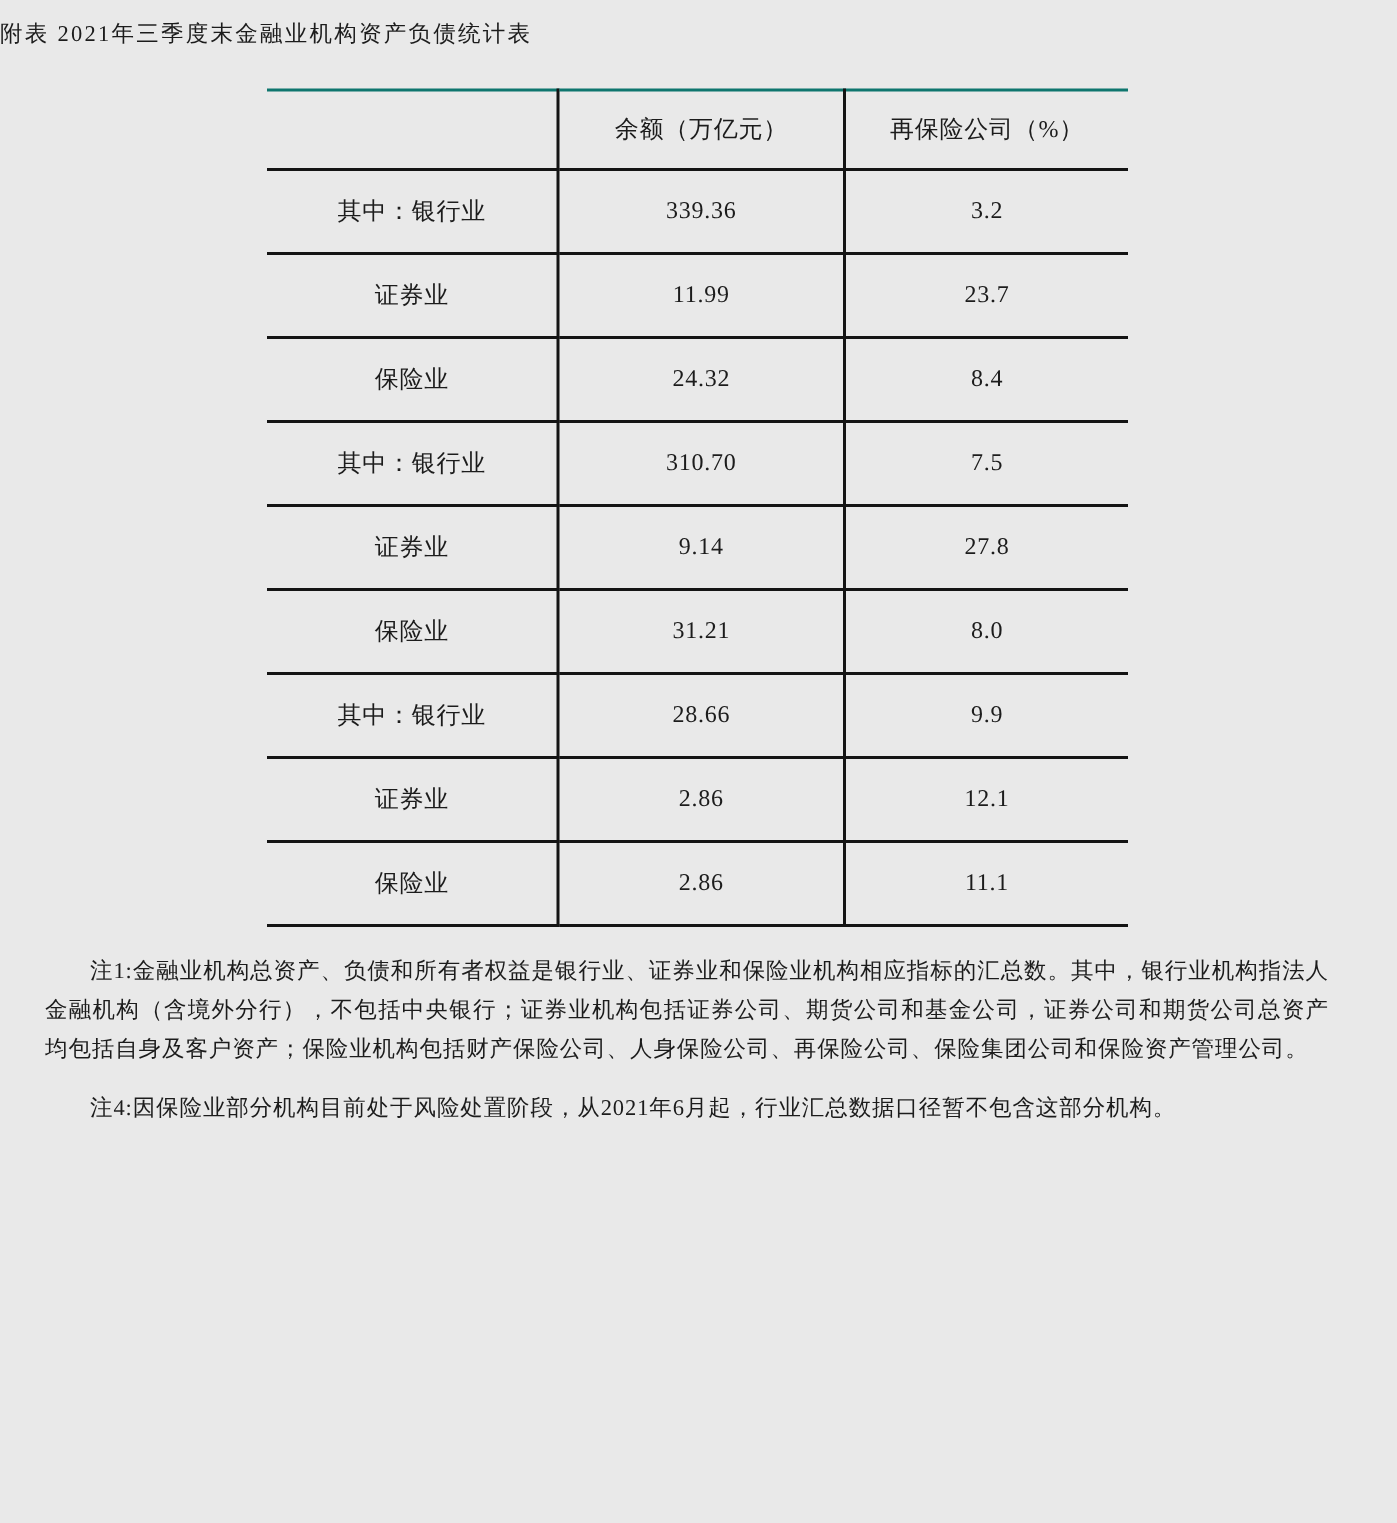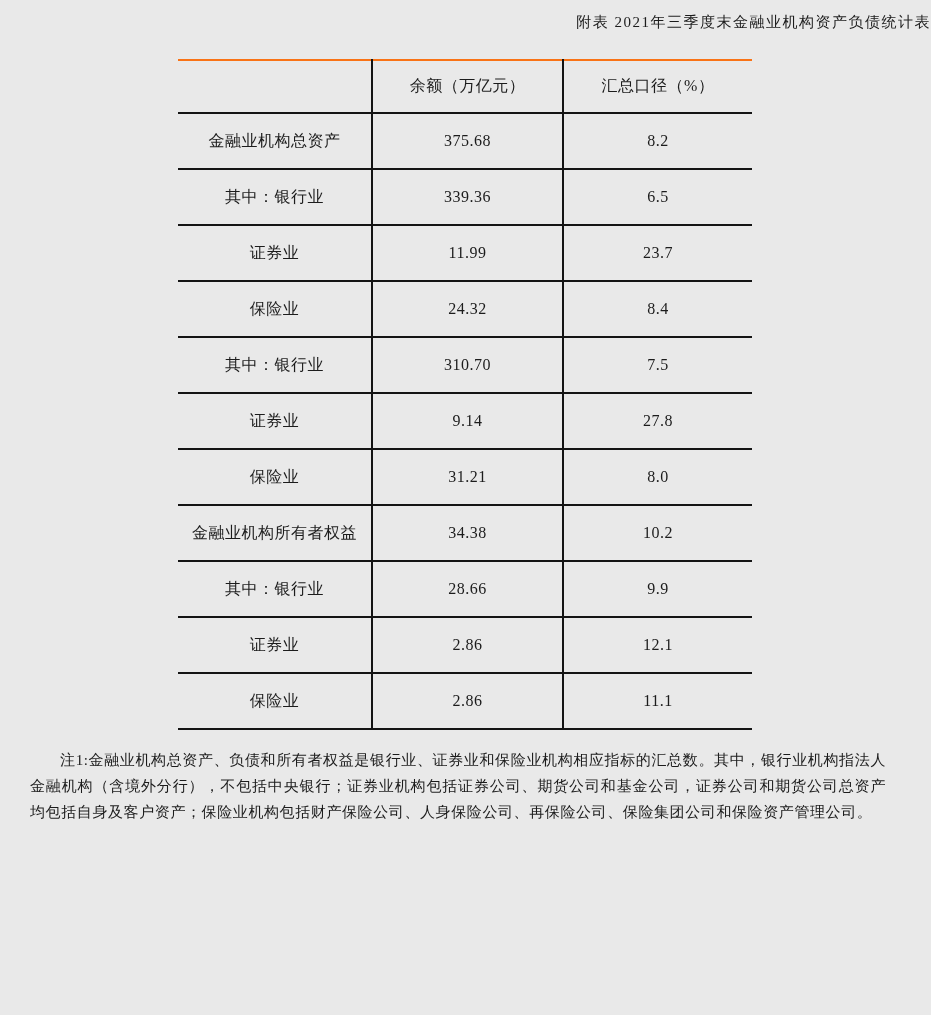--- a/index.html
+++ b/index.html
@@ -9,21 +9,21 @@
   body {
     width: 931px;
     height: 1015px;
     background: #e9e9e9;
     color: #1c1c1c;
     font-family: "Liberation Serif", "DejaVu Serif", serif;
     overflow: hidden;
   }
   .doc-title {
     padding-top: 13px;
-    text-align: right;
+    text-align: left;
     font-size: 15px;
     letter-spacing: 1.5px;
     white-space: pre;
   }
   table.stats {
     margin: 27px 0 0 178px;
     width: 574px;
     border-collapse: collapse;
     table-layout: fixed;
   }
@@ -31,21 +31,21 @@
   table.stats col.c2 { width: 191px; }
   table.stats col.c3 { width: 189px; }
   table.stats th,
   table.stats td {
     font-weight: normal;
     text-align: center;
     vertical-align: middle;
     font-size: 16px;
     padding: 0;
     letter-spacing: 0.5px;
-    border-top: 2px solid #f97316;
+    border-top: 2px solid #0f766e;
     border-bottom: 2px solid #141414;
     overflow: hidden;
   }
   
   table.stats th:nth-child(1),
   table.stats td:nth-child(1),
   table.stats th:nth-child(2),
   table.stats td:nth-child(2) {
     border-right: 2px solid #141414;
   }
@@ -71,33 +71,28 @@
 <table class="stats">
   <colgroup>
     <col class="c1">
       <col class="c2">
       <col class="c3">
   </colgroup>
   <thead>
     <tr>
       <th></th>
       <th>余额（万亿元）</th>
-      <th>汇总口径（%）</th>
+      <th>再保险公司（%）</th>
     </tr>
   </thead>
   <tbody>
     <tr>
-      <td>金融业机构总资产</td>
-      <td>375.68</td>
-      <td>8.2</td>
-    </tr>
-    <tr>
       <td>其中：银行业</td>
       <td>339.36</td>
-      <td>6.5</td>
+      <td>3.2</td>
     </tr>
     <tr>
       <td>证券业</td>
       <td>11.99</td>
       <td>23.7</td>
     </tr>
     <tr>
       <td>保险业</td>
       <td>24.32</td>
       <td>8.4</td>
@@ -111,37 +106,33 @@
       <td>证券业</td>
       <td>9.14</td>
       <td>27.8</td>
     </tr>
     <tr>
       <td>保险业</td>
       <td>31.21</td>
       <td>8.0</td>
     </tr>
     <tr>
-      <td>金融业机构所有者权益</td>
-      <td>34.38</td>
-      <td>10.2</td>
-    </tr>
-    <tr>
       <td>其中：银行业</td>
       <td>28.66</td>
       <td>9.9</td>
     </tr>
     <tr>
       <td>证券业</td>
       <td>2.86</td>
       <td>12.1</td>
     </tr>
     <tr>
       <td>保险业</td>
       <td>2.86</td>
       <td>11.1</td>
     </tr>
   </tbody>
 </table>
 
 <div class="notes">
   <p>注1:金融业机构总资产、负债和所有者权益是银行业、证券业和保险业机构相应指标的汇总数。其中，银行业机构指法人金融机构（含境外分行），不包括中央银行；证券业机构包括证券公司、期货公司和基金公司，证券公司和期货公司总资产均包括自身及客户资产；保险业机构包括财产保险公司、人身保险公司、再保险公司、保险集团公司和保险资产管理公司。</p>
+  <p>注4:因保险业部分机构目前处于风险处置阶段，从2021年6月起，行业汇总数据口径暂不包含这部分机构。</p>
 </div>
 
 </body></html>

